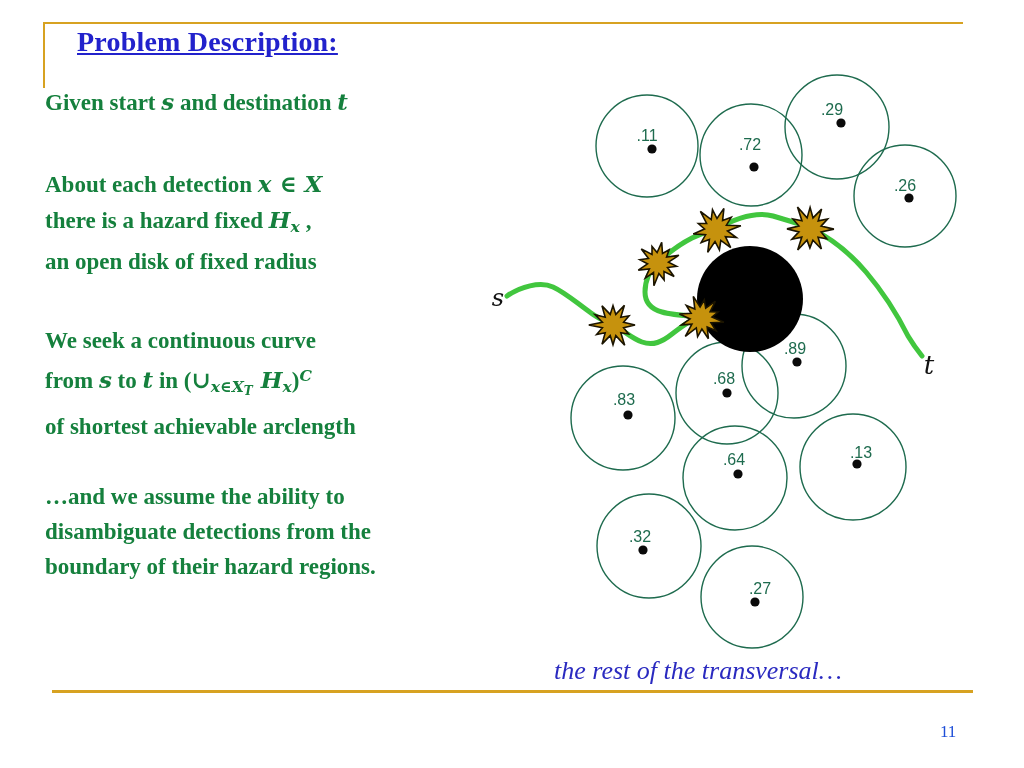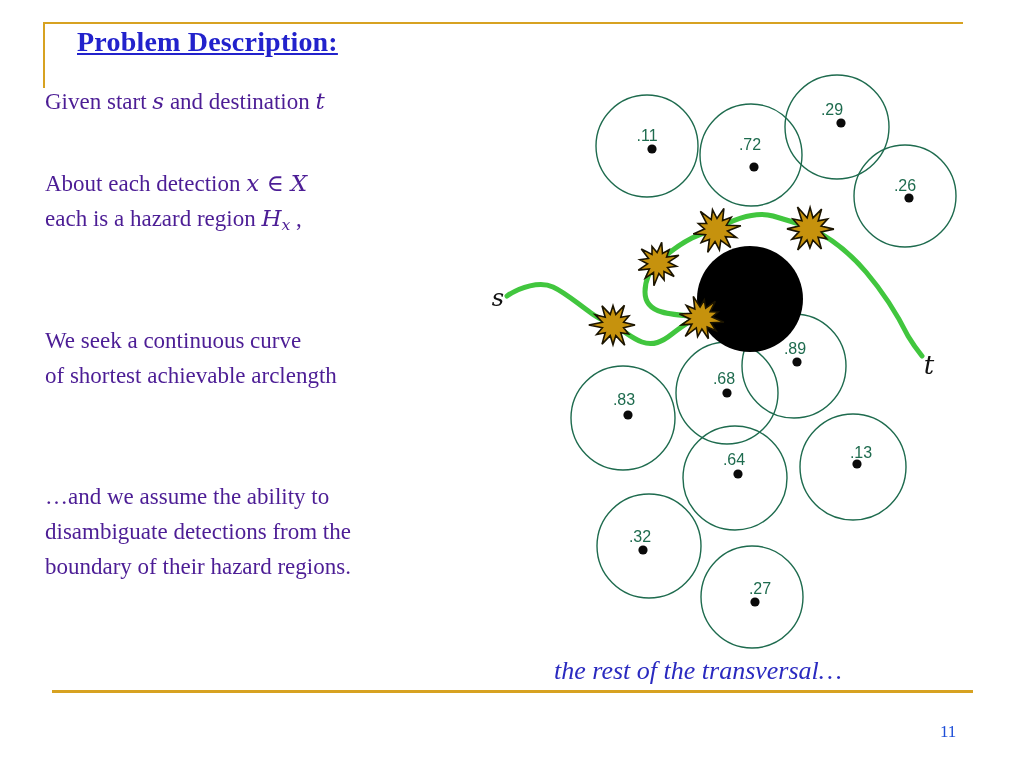--- a/index.html
+++ b/index.html
@@ -25,30 +25,32 @@
   .pagenum{position:absolute;left:940px;top:722px;font-size:17px;color:#1d4ed8;}
 </style>
 </head>
 <body>
 
 <div class="slide">
   <div class="rule rule-top" id="rule-top" style="background: rgb(215, 162, 33);"></div>
   <div class="rule rule-left" id="rule-left" style="background: rgb(215, 162, 33);"></div>
   <div class="title" id="title" style="color: rgb(34, 34, 204);">Problem Description:</div>
 
-  <div id="text-col" style="color: #4c1d95;">
+  <div id="text-col" style="color: #15803d; font-weight: bold;">
       <div class="para" style="top: 84px;">
         <div><span class="seg-rm">Given start </span><span class="seg-it">s</span><span class="seg-rm">  and destination </span><span class="seg-it">t</span></div>
       </div>
       <div class="para" style="top: 166px;">
         <div><span class="seg-rm">About each detection </span><span class="seg-it">x ∈ X</span></div>
-        <div><span class="seg-rm">each is a hazard region </span><span class="seg-it">H</span><span class="seg-sub">x</span><span class="seg-rm"> ,</span></div>
+        <div><span class="seg-rm">there is a hazard fixed </span><span class="seg-it">H</span><span class="seg-sub">x</span><span class="seg-rm"> ,</span></div>
+        <div><span class="seg-rm">an open disk of fixed radius</span></div>
       </div>
       <div class="para" style="top: 323px;">
         <div><span class="seg-rm">We seek a continuous curve</span></div>
+        <div><span class="seg-rm">from </span><span class="seg-it">s</span><span class="seg-rm"> to </span><span class="seg-it">t</span><span class="seg-rm">  in  (</span><span class="seg-it">∪</span><span class="seg-sub">x∈X</span><span class="seg-sub2">T</span><span class="seg-it"> H</span><span class="seg-sub">x</span><span class="seg-rm">)</span><span class="seg-sup">C</span></div>
         <div><span class="seg-rm">of shortest achievable arclength</span></div>
       </div>
       <div class="para" style="top: 479px;">
         <div><span class="seg-rm">…and we assume the ability to</span></div>
         <div><span class="seg-rm">disambiguate detections from the</span></div>
         <div><span class="seg-rm">boundary of their hazard regions.</span></div>
       </div>
     </div>
 
   <svg id="diagram" width="1024" height="768" viewBox="0 0 1024 768">

